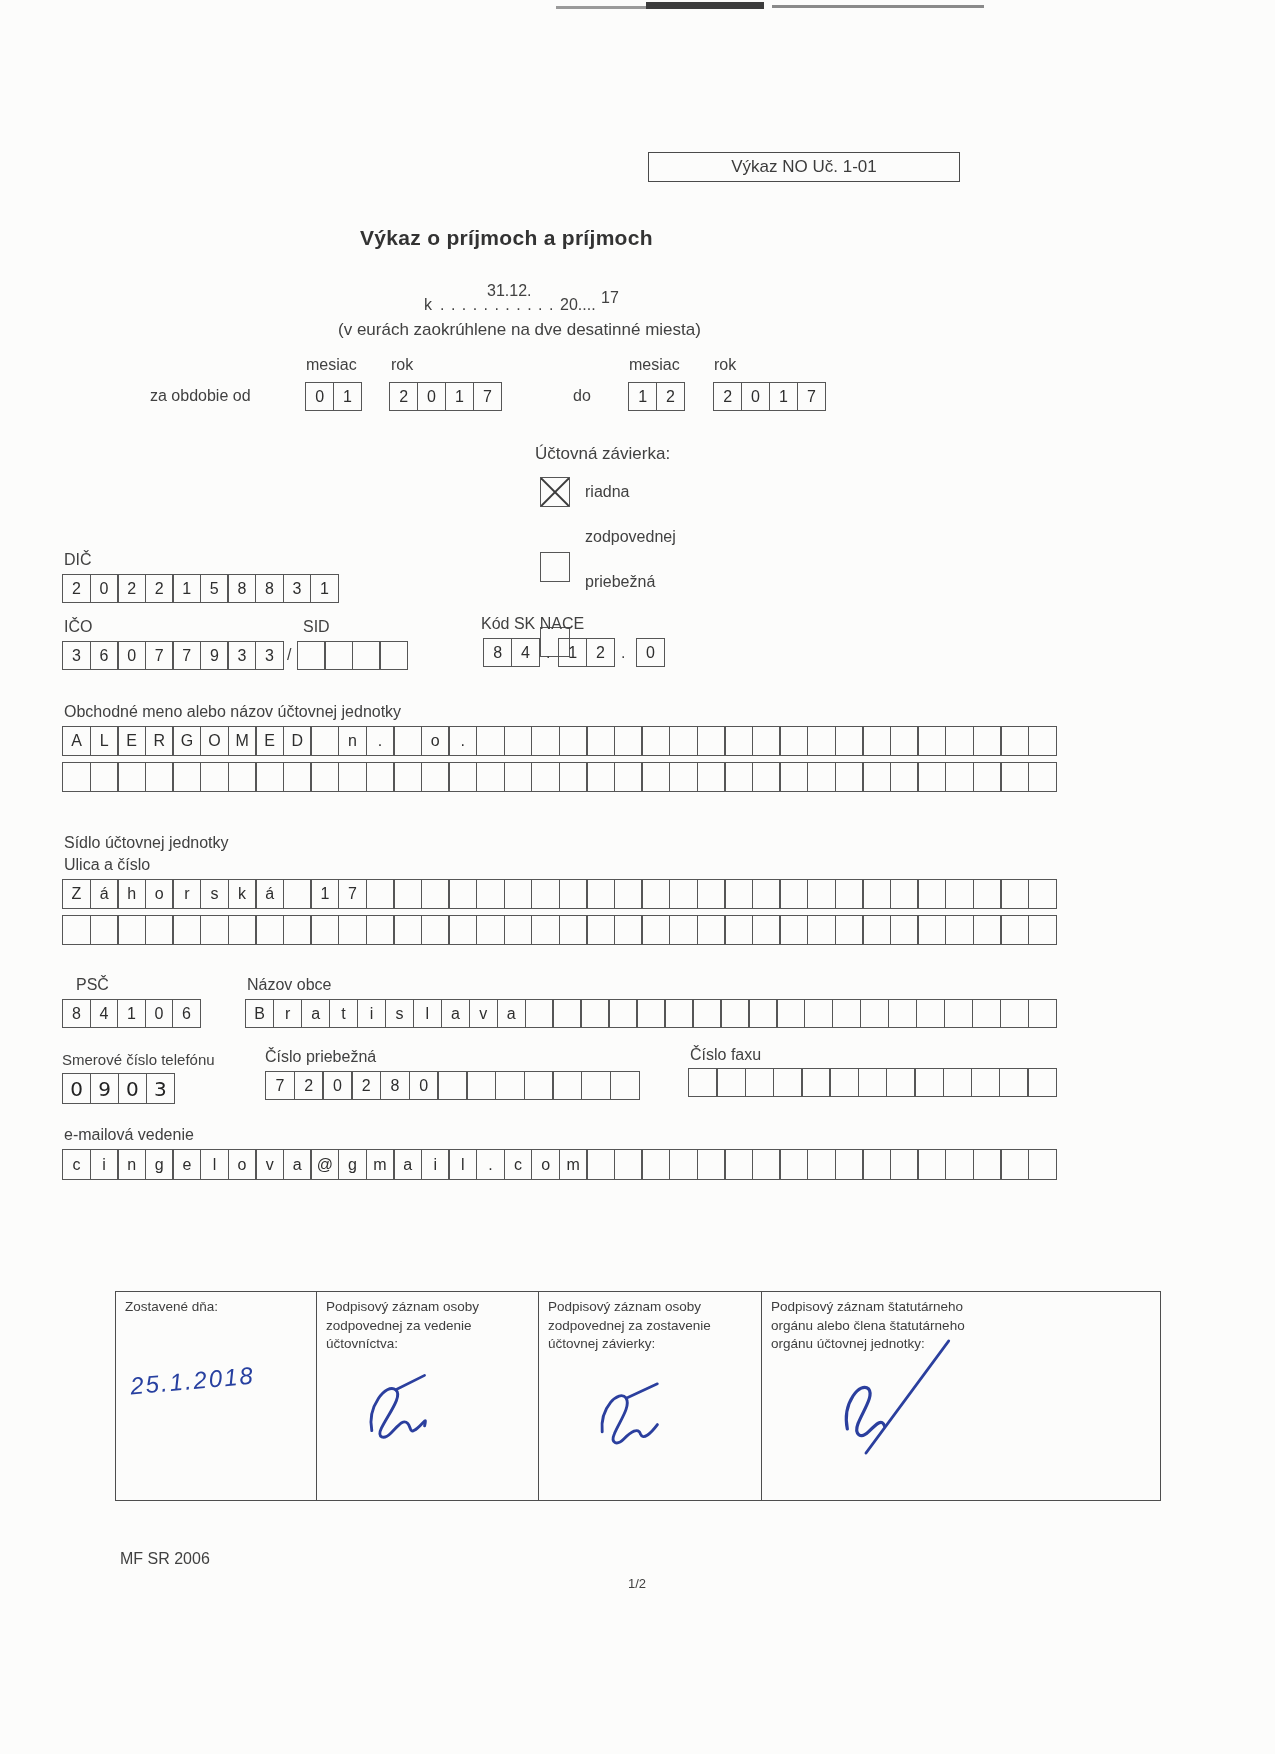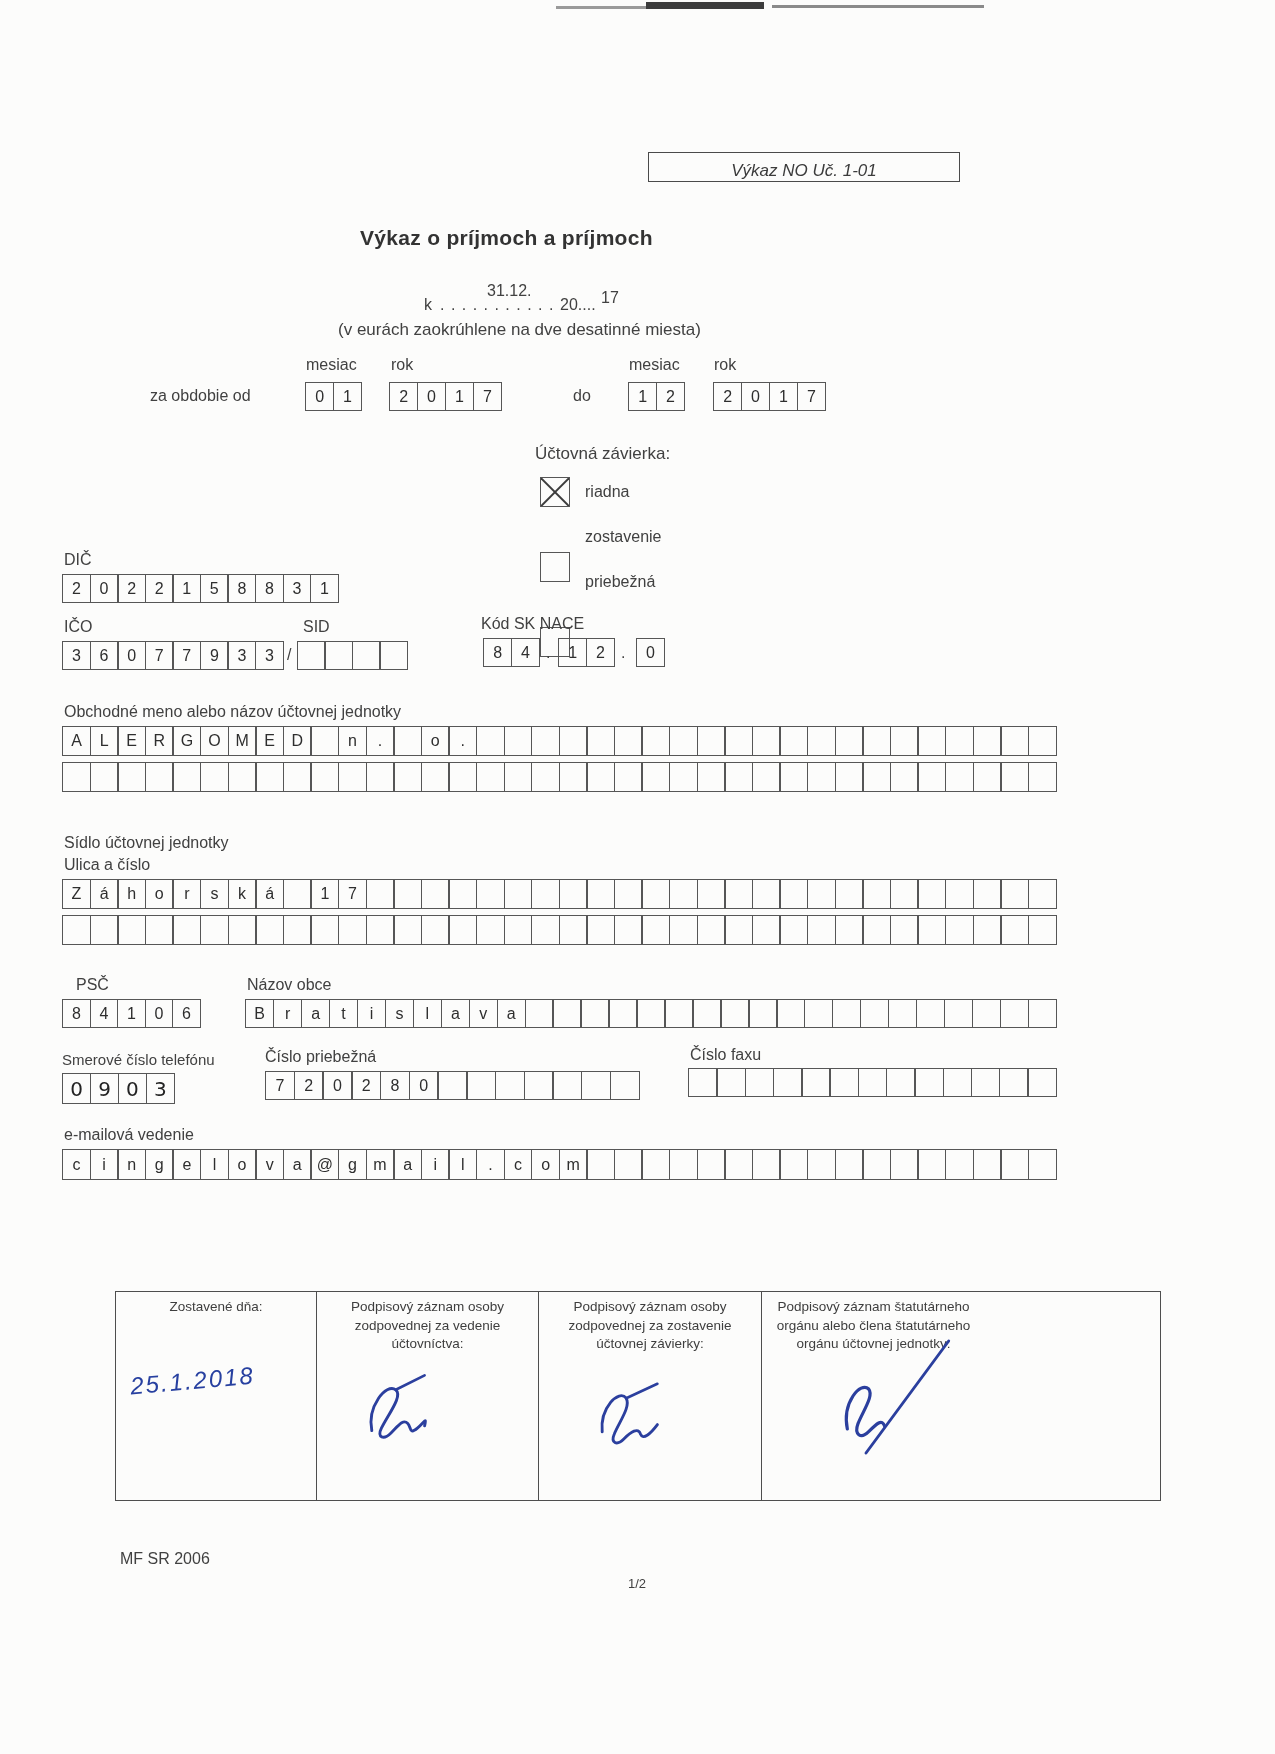--- a/index.html
+++ b/index.html
@@ -3,30 +3,30 @@
 <meta charset="utf-8">
 <style>
   * { margin:0; padding:0; box-sizing:border-box; }
   html,body { background:#fcfcfb; }
   body { width:1275px; height:1754px; font-family:"Liberation Sans", sans-serif; }
   .page { position:relative; width:1275px; height:1754px; background:#fcfcfb; color:#3b3b3b; overflow:hidden; }
   .abs { position:absolute; }
   .lbl { font-size:16px; color:#414141; white-space:nowrap; }
   .small-lbl { font-size:15px; color:#414141; white-space:nowrap; }
   .title { font-size:21px; font-weight:bold; color:#333; letter-spacing:.3px; }
-  .formcode-box { border:1.6px solid #4a4a4a; display:flex; align-items:flex-end; justify-content:center; font-size:17px; color:#3c3c3c;font-style:italic; }
+  .formcode-box { border:1.6px solid #4a4a4a; display:flex; align-items:center; justify-content:center; font-size:17px; color:#3c3c3c; }
   .cellrow { display:flex; }
   .cell { flex:1; border:1.4px solid #565656; margin-left:-1.4px; display:flex; align-items:center; justify-content:center; font-size:16px; color:#2e2e2e; overflow:hidden; }
   .cell:first-child { margin-left:0; }
   .handrow .cell { font-size:20px; font-family:"DejaVu Sans", sans-serif; color:#232323; font-weight:500; }
   .checkbox { width:30px; height:30px; border:1.6px solid #565656; position:relative; overflow:hidden; background:#fcfcfb; }
   .checkbox.checked::before, .checkbox.checked::after { content:""; position:absolute; left:50%; top:50%; width:42px; height:1.8px; background:#3c3c3c; }
   .checkbox.checked::before { transform:translate(-50%,-50%) rotate(45deg); }
   .checkbox.checked::after { transform:translate(-50%,-50%) rotate(-45deg); }
-  .sigtable { display:flex; border:1.6px solid #4e4e4e;text-align:center; }
+  .sigtable { display:flex; border:1.6px solid #4e4e4e; }
   .sigcol { position:relative; padding:6px 9px; font-size:13.5px; line-height:1.38; color:#3e3e3e; }
   .sigcol + .sigcol { border-left:1.4px solid #4e4e4e; }
   .hand-date { position:absolute; left:14px; top:72px; font-size:24px; color:#2740a0; transform:rotate(-5deg); letter-spacing:2px; font-style:italic; }
   .sig-svg { position:absolute; }
   .artifact { position:absolute; background:#6d6d6d; }
   .dots { letter-spacing:1px; }
 </style>
 </head>
 <body>
 
@@ -75,21 +75,21 @@
       <div class="cell">2</div>
       <div class="cell">0</div>
       <div class="cell">1</div>
       <div class="cell">7</div>
     </div>
 
   <div class="abs" style="left:535px;top:444px;font-size:17px;color:#414141">Účtovná závierka:</div>
   <div class="abs checkbox checked" style="left:540px;top:477px"></div>
   <span class="abs lbl" style="left:585px;top:483px">riadna</span>
   <div class="abs checkbox" style="left:540px;top:522px"></div>
-  <span class="abs lbl" style="left:585px;top:528px">zostavenie</span>
+  <span class="abs lbl" style="left:585px;top:528px">zodpovednej</span>
   <div class="abs checkbox" style="left:540px;top:567px"></div>
   <span class="abs lbl" style="left:585px;top:573px">priebežná</span>
 
   <span class="abs lbl" style="left:64px;top:551px">DIČ</span>
   <div class="abs cellrow" style="left:62px;top:574px;width:277px;height:29px">
       <div class="cell">2</div>
       <div class="cell">0</div>
       <div class="cell">2</div>
       <div class="cell">2</div>
       <div class="cell">1</div>

